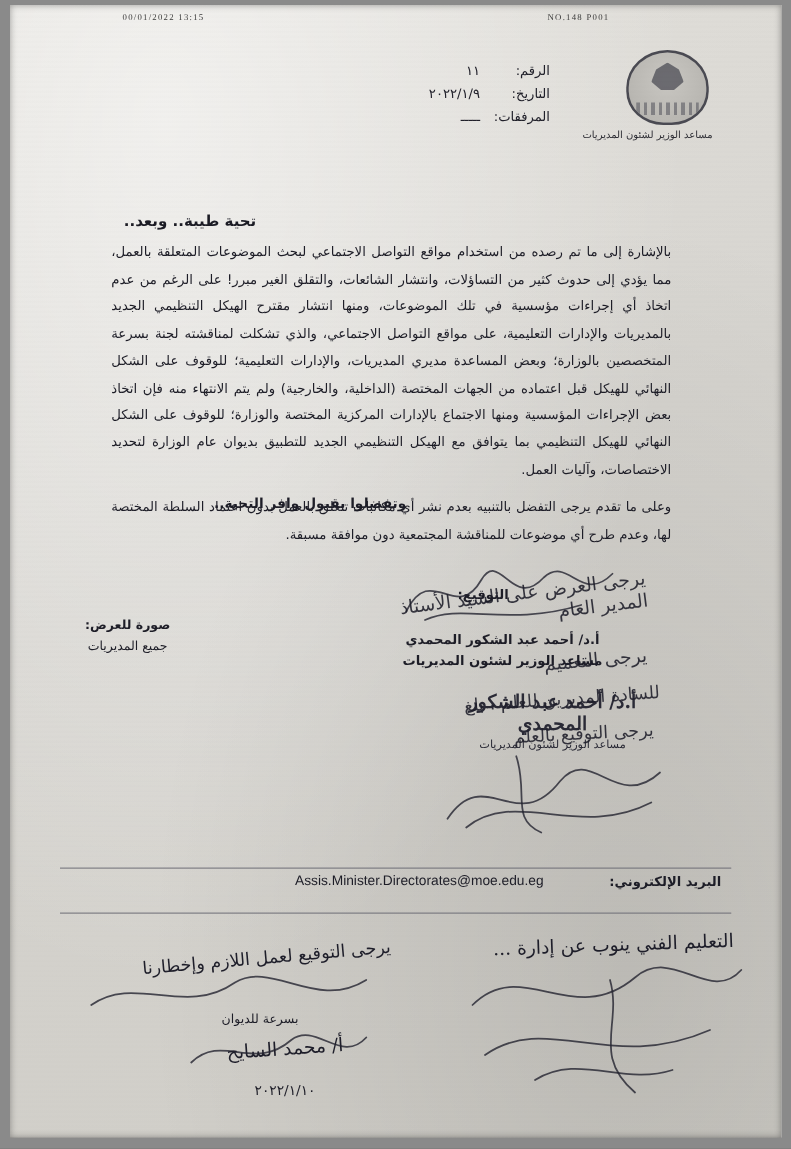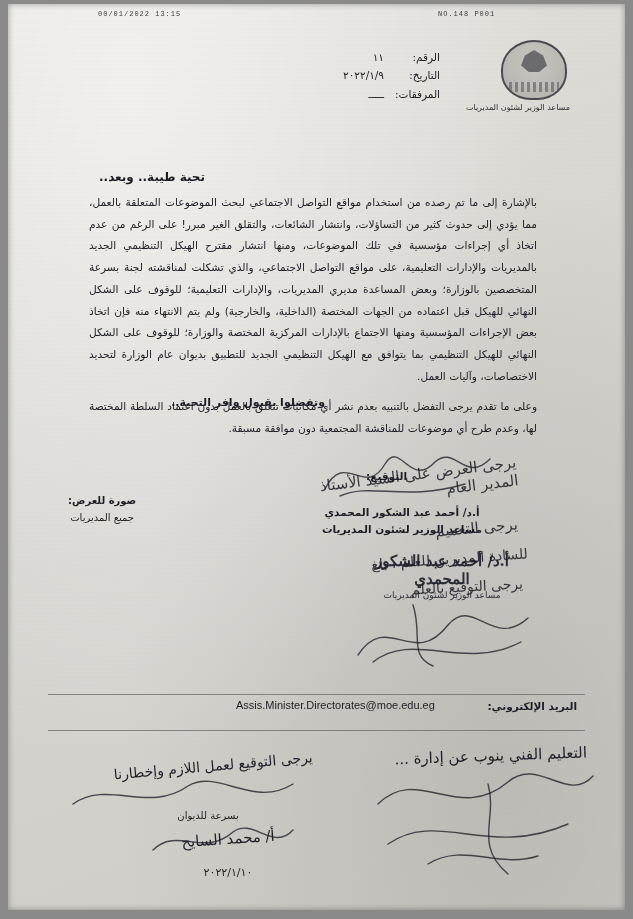--- a/index.html
+++ b/index.html
@@ -46,21 +46,21 @@
   .fax-line {
     position: absolute;
     top: 6px;
     left: 0;
     right: 0;
     height: 12px;
     font-size: 7px;
     color: #3a3a3a;
     letter-spacing: 1px;
     direction: ltr;
-    font-family: Liberation Mono, monospace;
+    font-family: Liberation Serif, serif;
   }
   .fax-left { position: absolute; left: 90px; top: 0; }
   .fax-right { position: absolute; left: 430px; top: 0; }
 
   
   .emblem {
     position: absolute;
     right: 55px;
     top: 36px;
     width: 72px;

